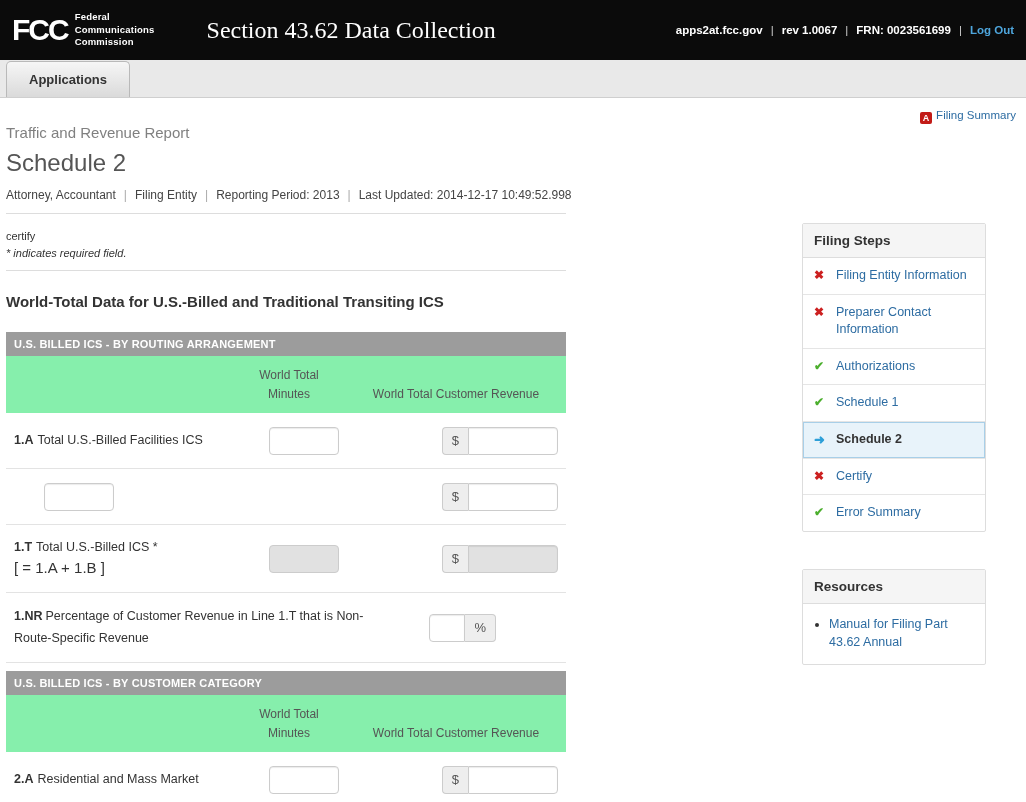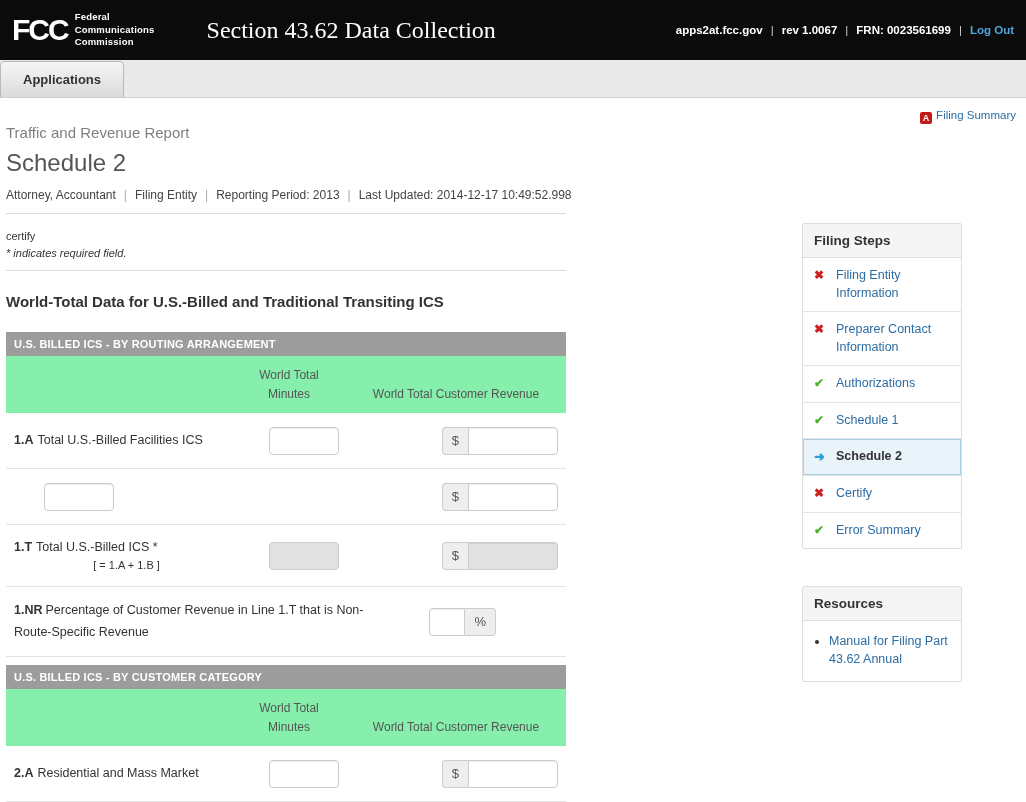--- a/index.html
+++ b/index.html
@@ -15,21 +15,21 @@
   .hdr { height:60px; background:#0b0b0b; display:flex; align-items:center; padding:0 12px; color:#fff; }
   .logo { display:flex; align-items:center; }
   .logo-fcc { font-size:30px; font-weight:bold; letter-spacing:-2px; margin-right:7px; }
   .logo-text { font-size:9.5px; line-height:1.3; font-weight:bold; letter-spacing:.2px; }
   .hdr-title { font-size:24px; margin-left:52px; font-weight:400;font-family:Liberation Serif, serif; }
   .hdr-right { margin-left:auto; font-size:11.5px; font-weight:bold; display:flex; align-items:center; gap:8px; white-space:nowrap; }
   .hdr-sep { color:#cfcfcf; font-weight:normal; }
   .logout-link { color:#4ea6dd; text-decoration:none; }
 
   
-  .tabbar { height:38px; background:#e9e9e9; border-bottom:1px solid #cfcfcf; display:flex; align-items:flex-end; }
+  .tabbar { height:38px; background:#e9e9e9; border-bottom:1px solid #cfcfcf; padding-left:6px; display:flex; align-items:flex-end; }
   .tab {
     background:linear-gradient(#f6f6f6,#dadada);
     border:1px solid #b9b9b9; border-bottom:none;
     border-radius:5px 5px 0 0; padding:10px 22px;
     font-weight:bold; font-size:13px; color:#333;
   }
 
   
   .content { padding:6px 10px 0 6px; }
   .top-right { text-align:right; font-size:11px; color:#333; }
@@ -57,39 +57,39 @@
   .tbl-hdr { background:#9c9c9c; color:#fff; font-weight:bold; font-size:11px; padding:6px 8px; letter-spacing:.2px; }
   .col-hdr { background:#86efac; display:flex; align-items:flex-end; padding:10px 8px; color:#555; font-size:12px; line-height:1.55; }
   .colh-spacer { width:210px; }
   .colh-min { width:130px; text-align:center; }
   .colh-rev { flex:1; text-align:center; }
 
   .trow { display:flex; align-items:center; padding:13px 8px; border-bottom:1px solid #e3e3e3; min-height:56px; }
   .tlabel { width:225px; font-size:12.5px; line-height:1.5; }
   .tlabel b { margin-right:1px; }
   .lt { margin-left:3px; }
-  .subline { font-size:11px;text-align:center; }
+  .subline { font-size:15px; }
   .cell-min { width:130px; text-align:center; }
   .cell-rev { flex:1; display:flex; justify-content:flex-end; }
 
   input.txt { width:70px; height:28px; border:1px solid #ccc; border-radius:4px; padding:4px 6px; font-size:13px; font-family:"Liberation Sans",sans-serif; box-shadow:inset 0 1px 1px rgba(0,0,0,.08); }
   input[disabled] { background:#e1e1e1; box-shadow:none; }
   .igroup { display:inline-flex; }
   .addon { background:#eee; border:1px solid #ccc; color:#555; font-size:13px; height:28px; line-height:26px; padding:0 9px; }
   .addon-l { border-radius:4px 0 0 4px; border-right:none; }
   .addon-r { border-radius:0 4px 4px 0; border-left:none; }
   input.rev { width:90px; height:28px; border:1px solid #ccc; border-radius:0 4px 4px 0; padding:4px 6px; font-size:13px; font-family:"Liberation Sans",sans-serif; box-shadow:inset 0 1px 1px rgba(0,0,0,.08); }
   input.pct { width:36px; height:28px; border:1px solid #ccc; border-radius:4px 0 0 4px; padding:4px 6px; font-size:13px; font-family:"Liberation Sans",sans-serif; box-shadow:inset 0 1px 1px rgba(0,0,0,.08); }
 
   .nr-row { align-items:center;gap:24px; }
   .nr-label { flex:1; font-size:12.5px; line-height:1.7; padding-right:10px; }
   .nr-group { margin-right:62px; }
 
   
-  .panel { border:1px solid #ddd; border-radius:2px; background:#fff; width:160px; }
+  .panel { border:1px solid #ddd; border-radius:2px; background:#fff; width:184px; }
   .panel-hdr { background:#f5f5f5; border-bottom:1px solid #ddd; padding:9px 11px; font-weight:bold; font-size:13.5px; color:#333; }
   .step { display:flex; align-items:flex-start; gap:8px; padding:9px 11px; border-bottom:1px solid #e5e5e5; font-size:12.5px; line-height:1.4; }
   .step:last-child { border-bottom:none; }
   .ic { font-size:12px; width:14px; flex:0 0 auto; font-weight:bold; }
   .ic-err { color:#cc2020; }
   .ic-ok  { color:#4caf2e; }
   .ic-cur { color:#2d9fd8; font-size:13px; }
   .step a { color:#2d6ca2; text-decoration:none; }
   .step.active { background:#e8f3fa; box-shadow:inset 0 0 0 1px #a8cfe8; }
   .step.active .active-label { font-weight:bold; color:#333; }

